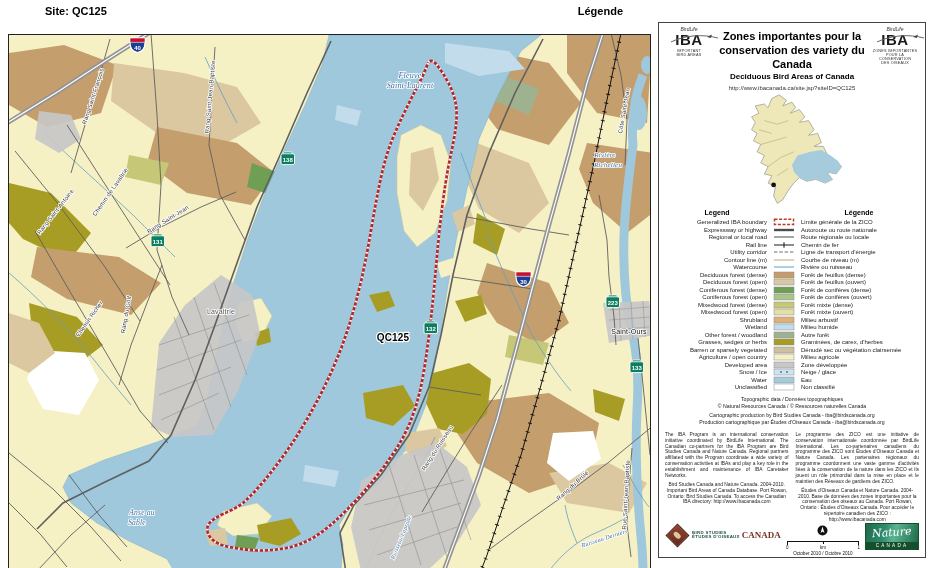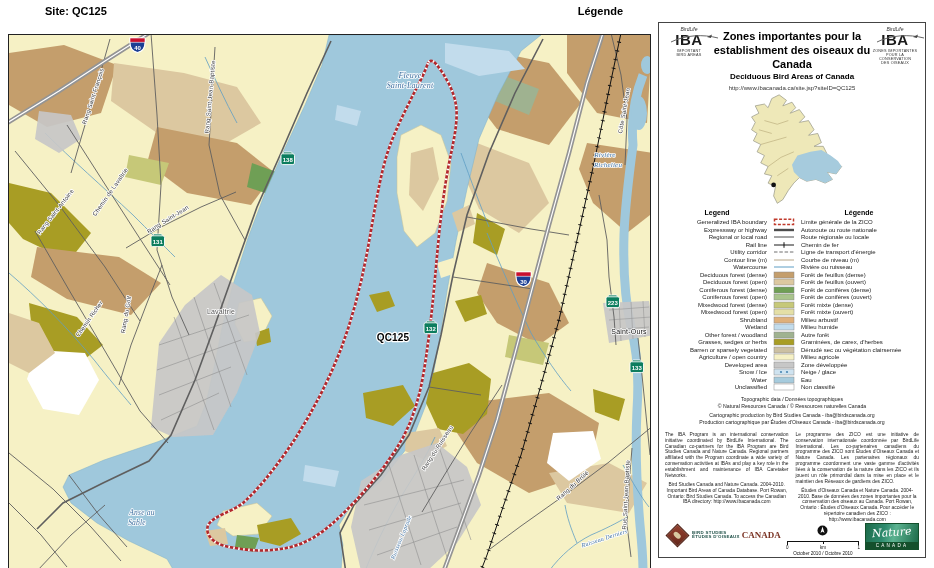--- a/index.html
+++ b/index.html
@@ -274,21 +274,21 @@
         <span class="iba-birdlife">BirdLife</span>
         <span class="iba-main"><svg width="50" height="12">
               <path d="M2,9 C16,2 34,1 49,5" stroke="#666" fill="none" stroke-width="1"></path>
               <path d="M38,4 l5,-2.5 l-1.2,3.6 z" fill="#444"></path>
             </svg><span>IBA</span></span>
         <span class="iba-cap">IMPORTANT</span>
         <span class="iba-cap">BIRD AREAS</span>
       </div>
       <div class="panel-titles">
         <div class="pt-fr">Zones importantes pour la</div>
-        <div class="pt-fr">establishment des oiseaux du Canada</div>
+        <div class="pt-fr">conservation des variety du Canada</div>
         <div class="pt-en">Deciduous Bird Areas of Canada</div>
       </div>
       <div class="iba-logo">
         <span class="iba-birdlife">BirdLife</span>
         <span class="iba-main"><svg width="50" height="12">
               <path d="M2,9 C16,2 34,1 49,5" stroke="#666" fill="none" stroke-width="1"></path>
               <path d="M38,4 l5,-2.5 l-1.2,3.6 z" fill="#444"></path>
             </svg><span>IBA</span></span>
         <span class="iba-cap">ZONES IMPORTANTES</span>
         <span class="iba-cap">POUR LA CONSERVATION</span>

